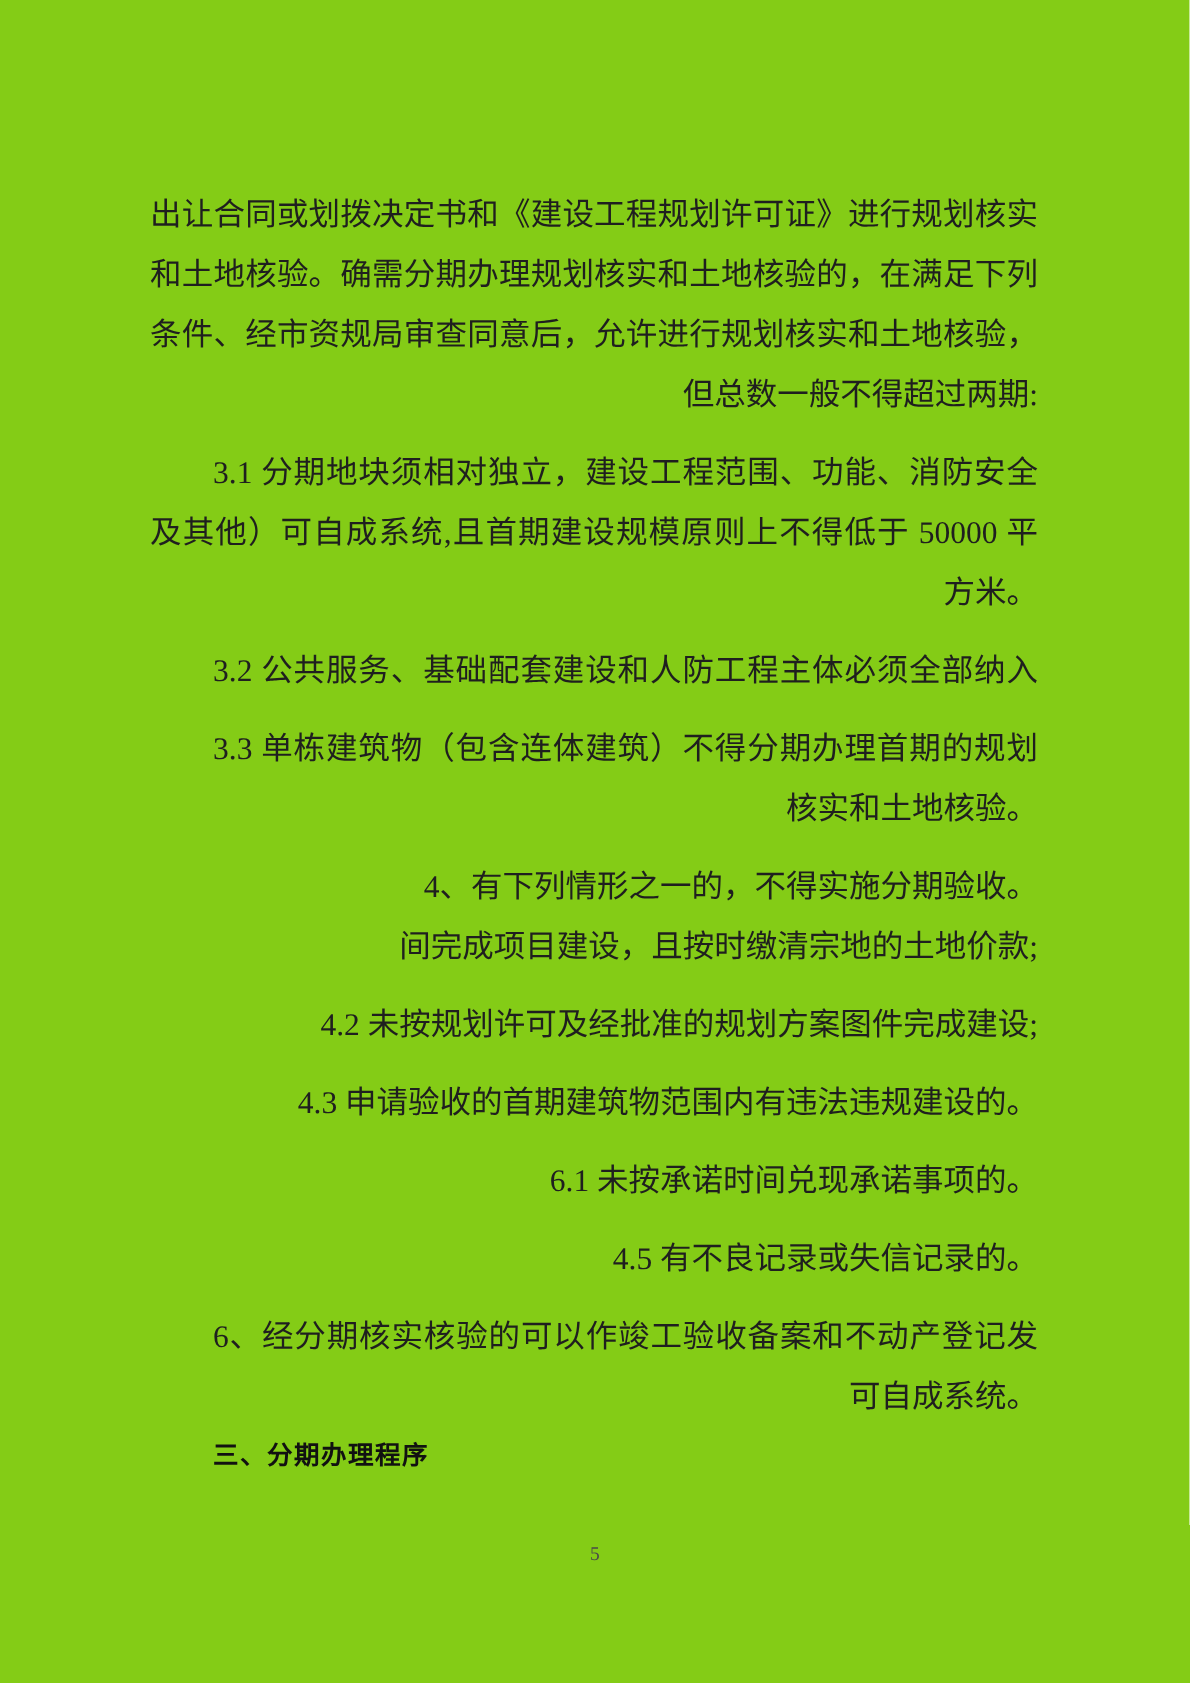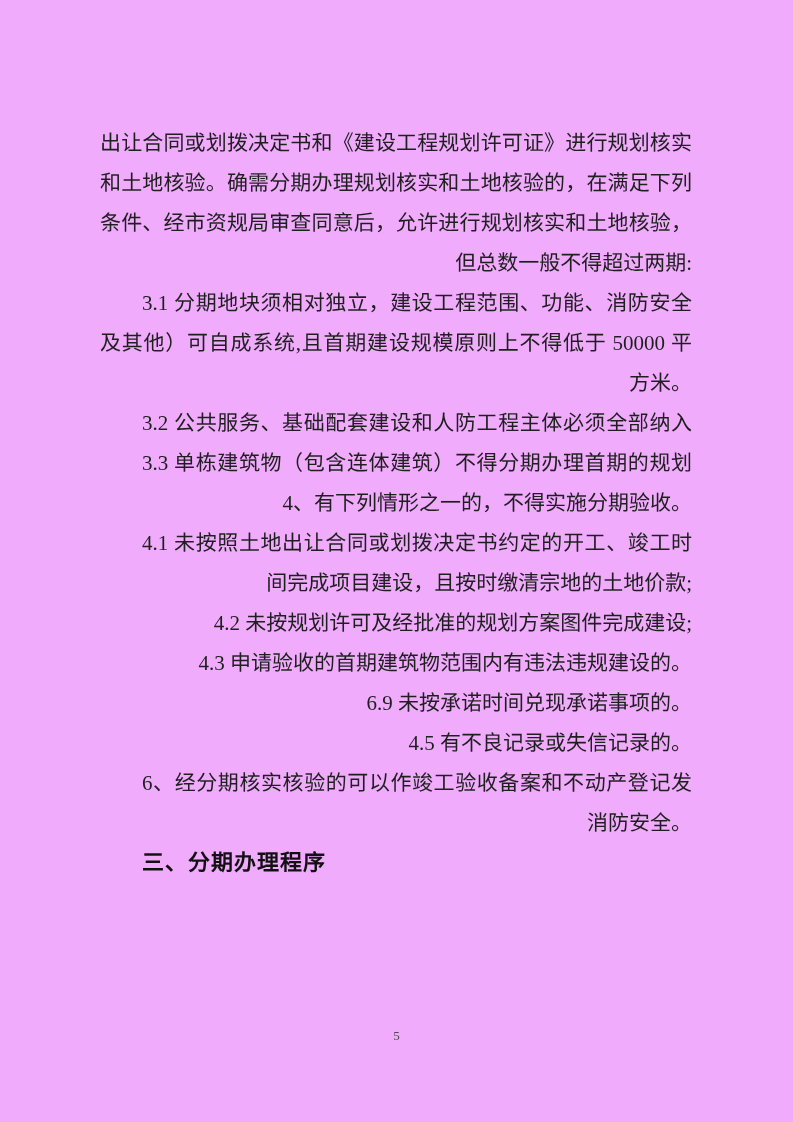--- a/index.html
+++ b/index.html
@@ -4,21 +4,21 @@
 <style>
   html, body {
     margin: 0;
     padding: 0;
     background: #ffffff;
   }
   .sheet {
     position: relative;
     width: 793px;
     height: 1122px;
-    background: #f0abfc;
+    background: #84cc16;
     overflow: hidden;
     font-family: "Liberation Serif", "DejaVu Serif", serif;
   }
   .content {
     position: absolute;
     left: 100px;
     top: 123px;
     width: 592px;
     color: #1f1f1f;
     font-size: 21px;
@@ -30,28 +30,29 @@
     white-space: normal;
   }
   
   .j {
     text-align: justify;
     text-align-last: justify;
   }
   
   .ind {
     padding-left: 42px;
+    margin-top: 12px;
   }
   .heading-line {
     line-height: 40px;
     height: 40px;
     padding-left: 42px;
     font-family: "Liberation Sans", "DejaVu Sans", sans-serif;
     font-weight: 700;
-    font-size: 22px;
+    font-size: 17px;
     letter-spacing: 1px;
     color: #111111;
   }
   .pageno {
     position: absolute;
     left: 0;
     right: 0;
     top: 1028px;
     text-align: center;
     font-size: 13px;
@@ -66,26 +67,26 @@
   <div class="content">
     <div class="line j">出让合同或划拨决定书和《建设工程规划许可证》进行规划核实</div>
     <div class="line j">和土地核验。确需分期办理规划核实和土地核验的，在满足下列</div>
     <div class="line j">条件、经市资规局审查同意后，允许进行规划核实和土地核验，</div>
     <div class="line">但总数一般不得超过两期:</div>
     <div class="line ind j">3.1 分期地块须相对独立，建设工程范围、功能、消防安全</div>
     <div class="line j">及其他）可自成系统,且首期建设规模原则上不得低于 50000 平</div>
     <div class="line">方米。</div>
     <div class="line ind j">3.2 公共服务、基础配套建设和人防工程主体必须全部纳入</div>
     <div class="line ind j">3.3 单栋建筑物（包含连体建筑）不得分期办理首期的规划</div>
+    <div class="line">核实和土地核验。</div>
     <div class="line ind">4、有下列情形之一的，不得实施分期验收。</div>
-    <div class="line ind j">4.1 未按照土地出让合同或划拨决定书约定的开工、竣工时</div>
     <div class="line">间完成项目建设，且按时缴清宗地的土地价款;</div>
     <div class="line ind">4.2 未按规划许可及经批准的规划方案图件完成建设;</div>
     <div class="line ind">4.3 申请验收的首期建筑物范围内有违法违规建设的。</div>
-    <div class="line ind">6.9 未按承诺时间兑现承诺事项的。</div>
+    <div class="line ind">6.1 未按承诺时间兑现承诺事项的。</div>
     <div class="line ind">4.5 有不良记录或失信记录的。</div>
     <div class="line ind j">6、经分期核实核验的可以作竣工验收备案和不动产登记发</div>
-    <div class="line">消防安全。</div>
+    <div class="line">可自成系统。</div>
     <div class="heading-line">三、分期办理程序</div>
   </div>
 
   <div class="pageno">5</div>
 </div>
 
 </body></html>

